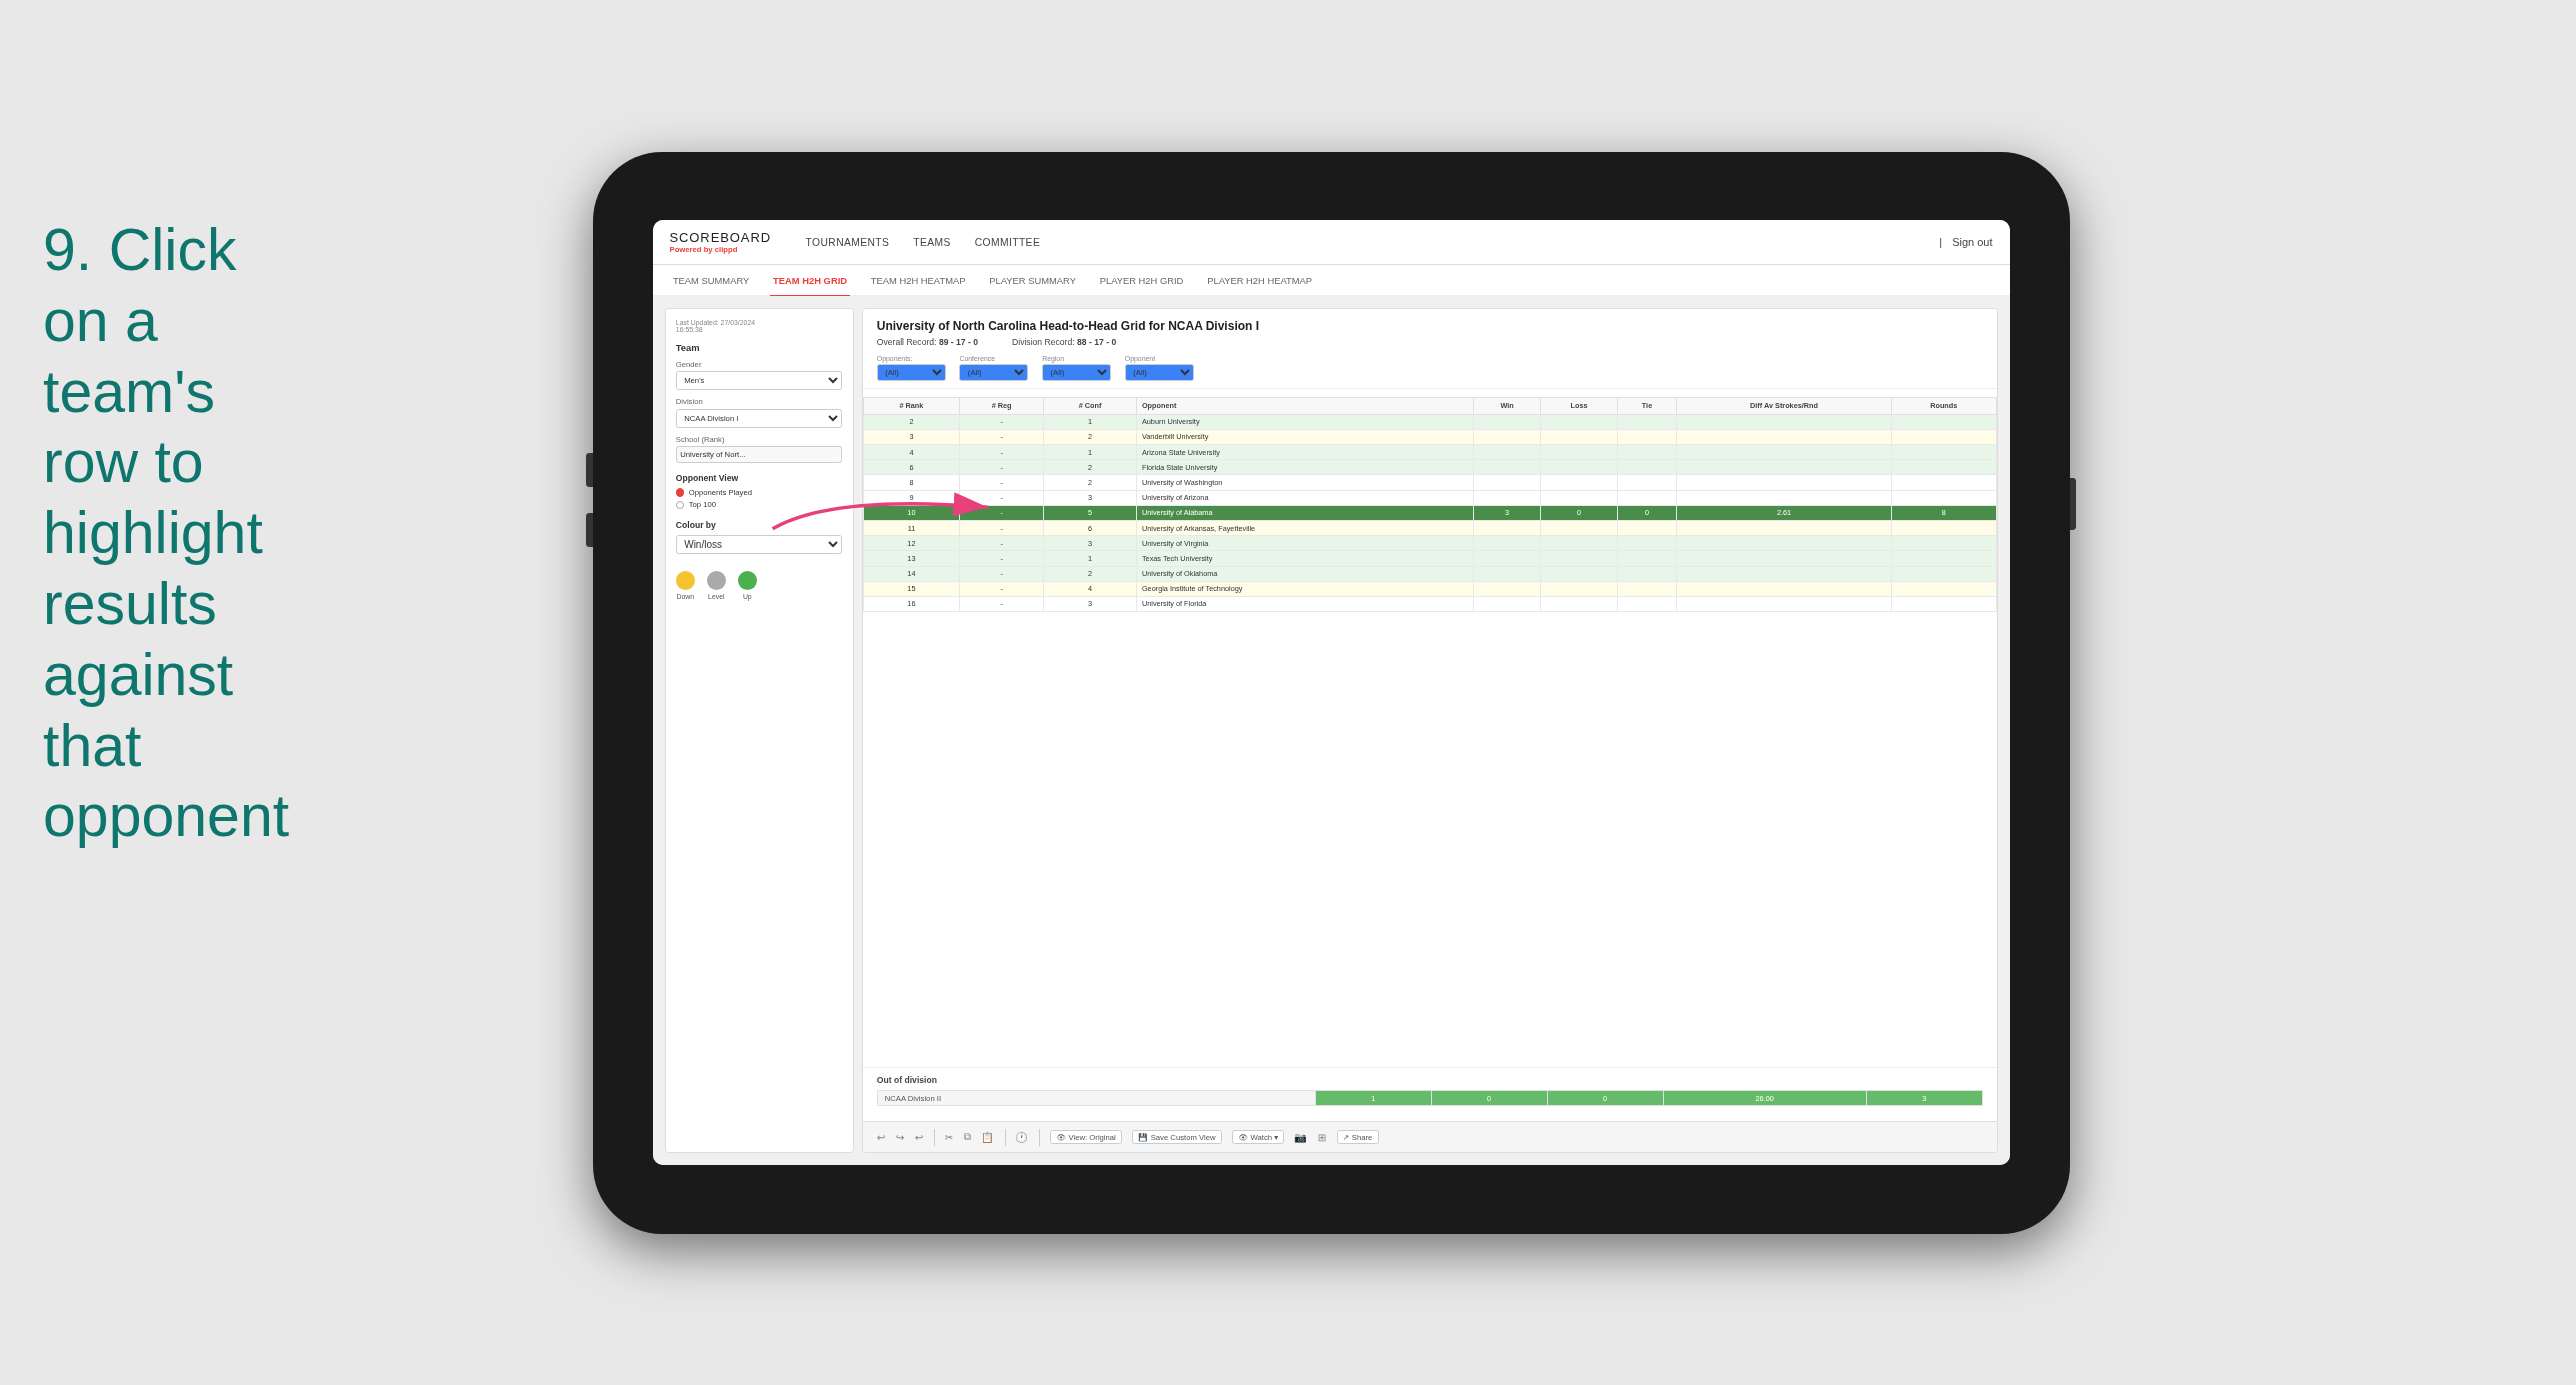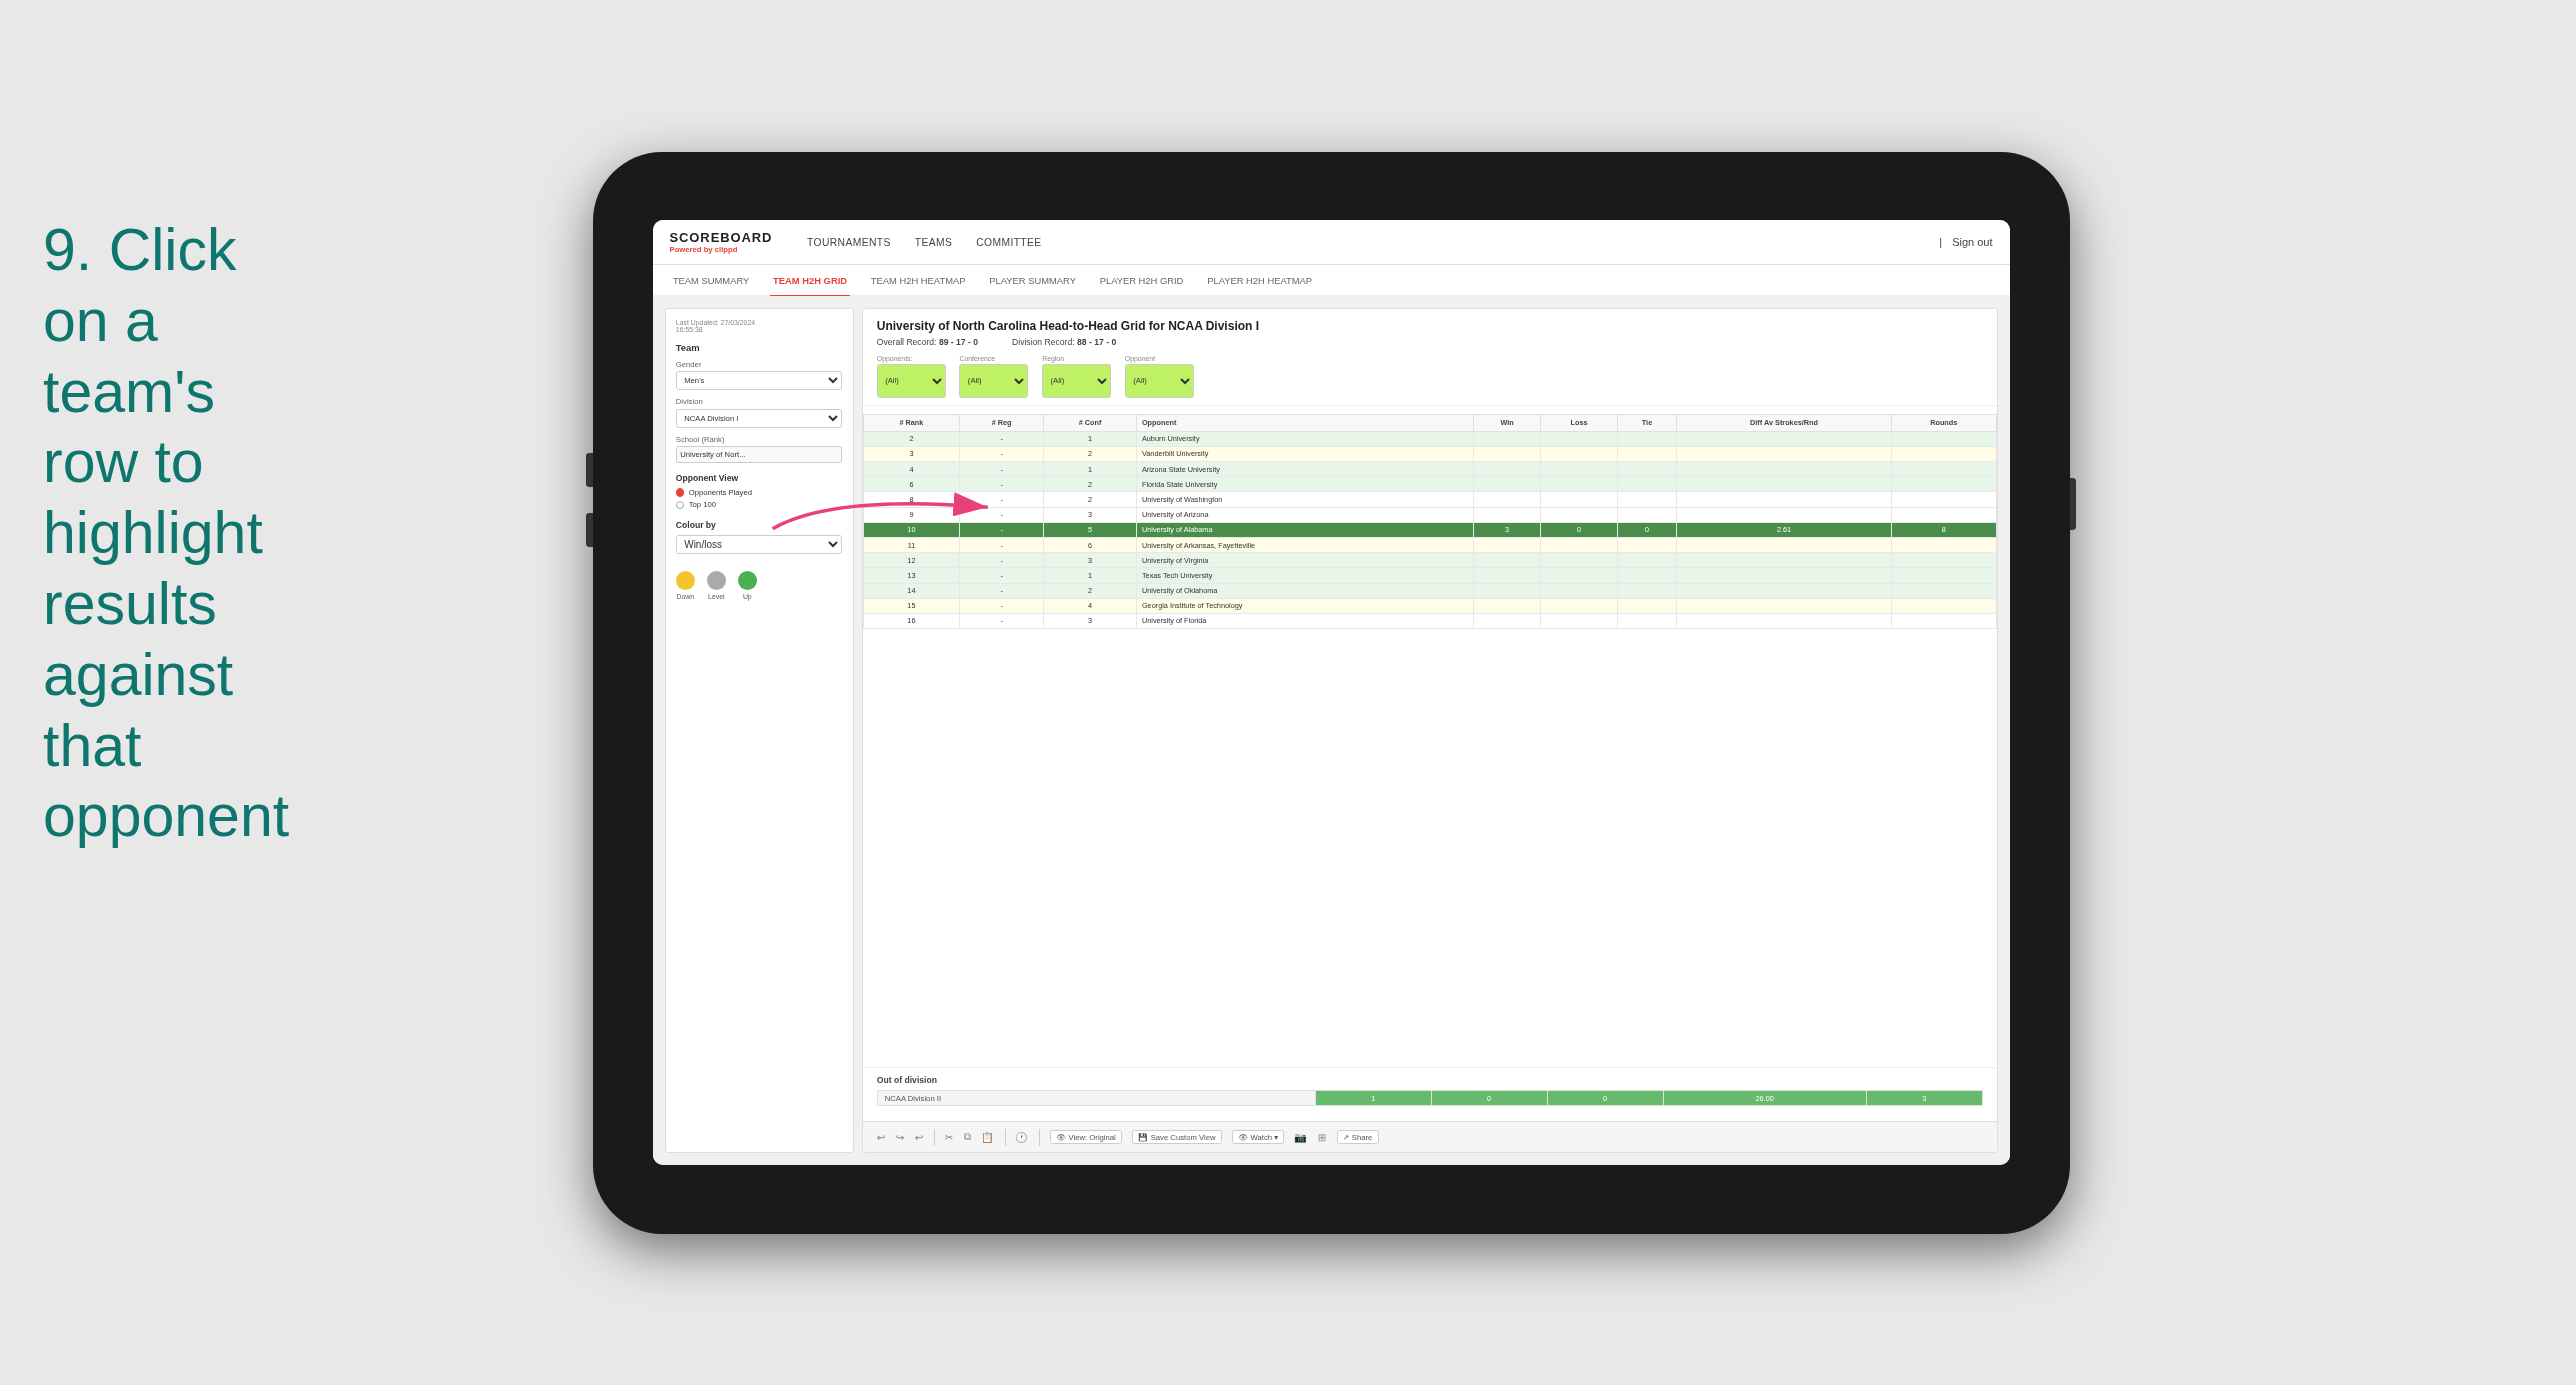--- a/index.html
+++ b/index.html
@@ -61,21 +61,21 @@
       gap: 26px;
     }
 
     .logo {
       display: flex;
       flex-direction: column;
       margin-right: 8.6px;
     }
     .logo-title {
       font-size: 13px;
-      font-weight: 700;
+      font-weight: 400;
       color: #222;
       letter-spacing: 0.9px;
     }
     .logo-sub {
       font-size: 7.7px;
       color: #888;
     }
     .logo-sub span {
       color: #e8403a;
       font-weight: bold;
@@ -310,26 +310,26 @@
       flex-direction: column;
       gap: 1.7px;
     }
 
     .filter-label {
       font-size: 6.9px;
       color: #888;
     }
 
     .filter-select {
-      height: 34px;
+      height: 17px;
       border: 0.9px solid #ccc;
       border-radius: 2.6px;
       font-size: 7.7px;
       padding: 0 17px 0 3.4px;
-      background: #bef264;
+      background: #3b82f6;
       color: #333;
       min-width: 69px;
     }
 
     
     .table-wrapper {
       flex: 1;
       overflow-y: auto;
     }
 

